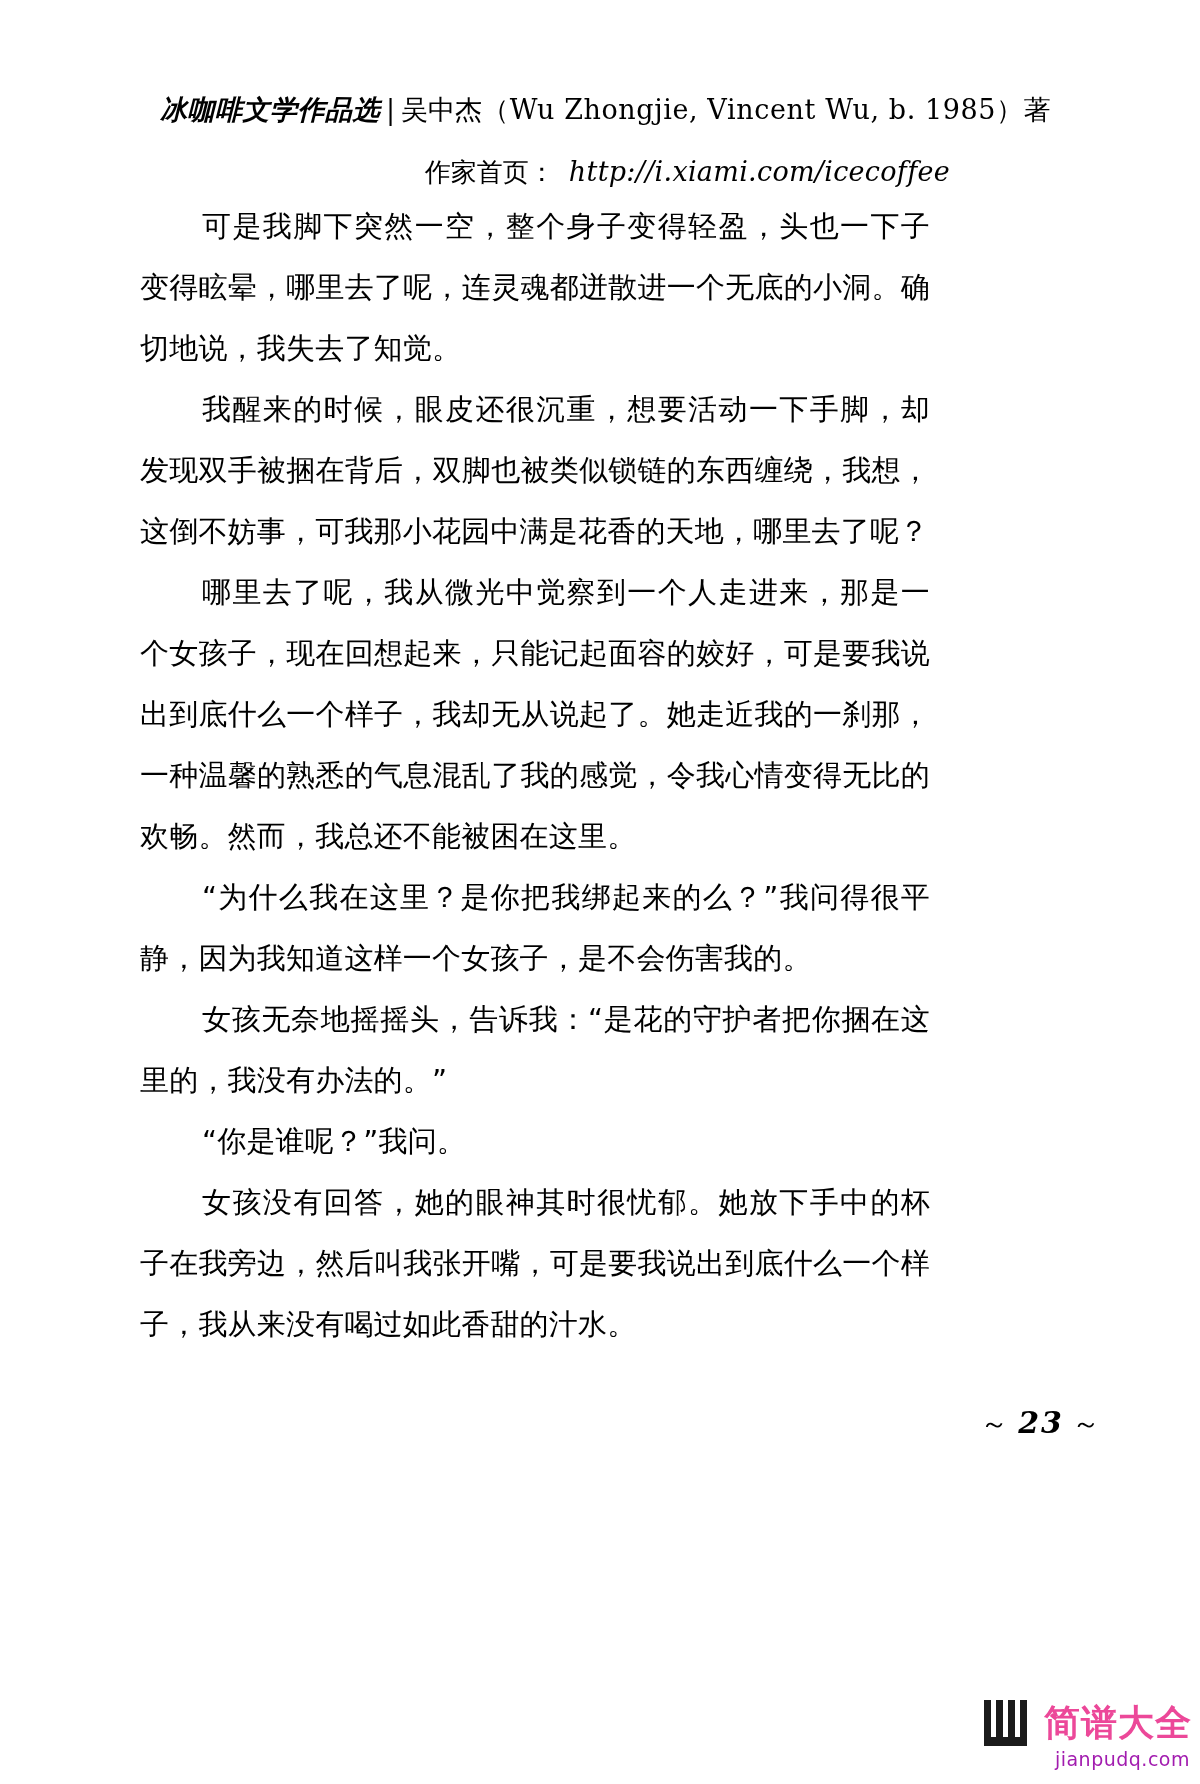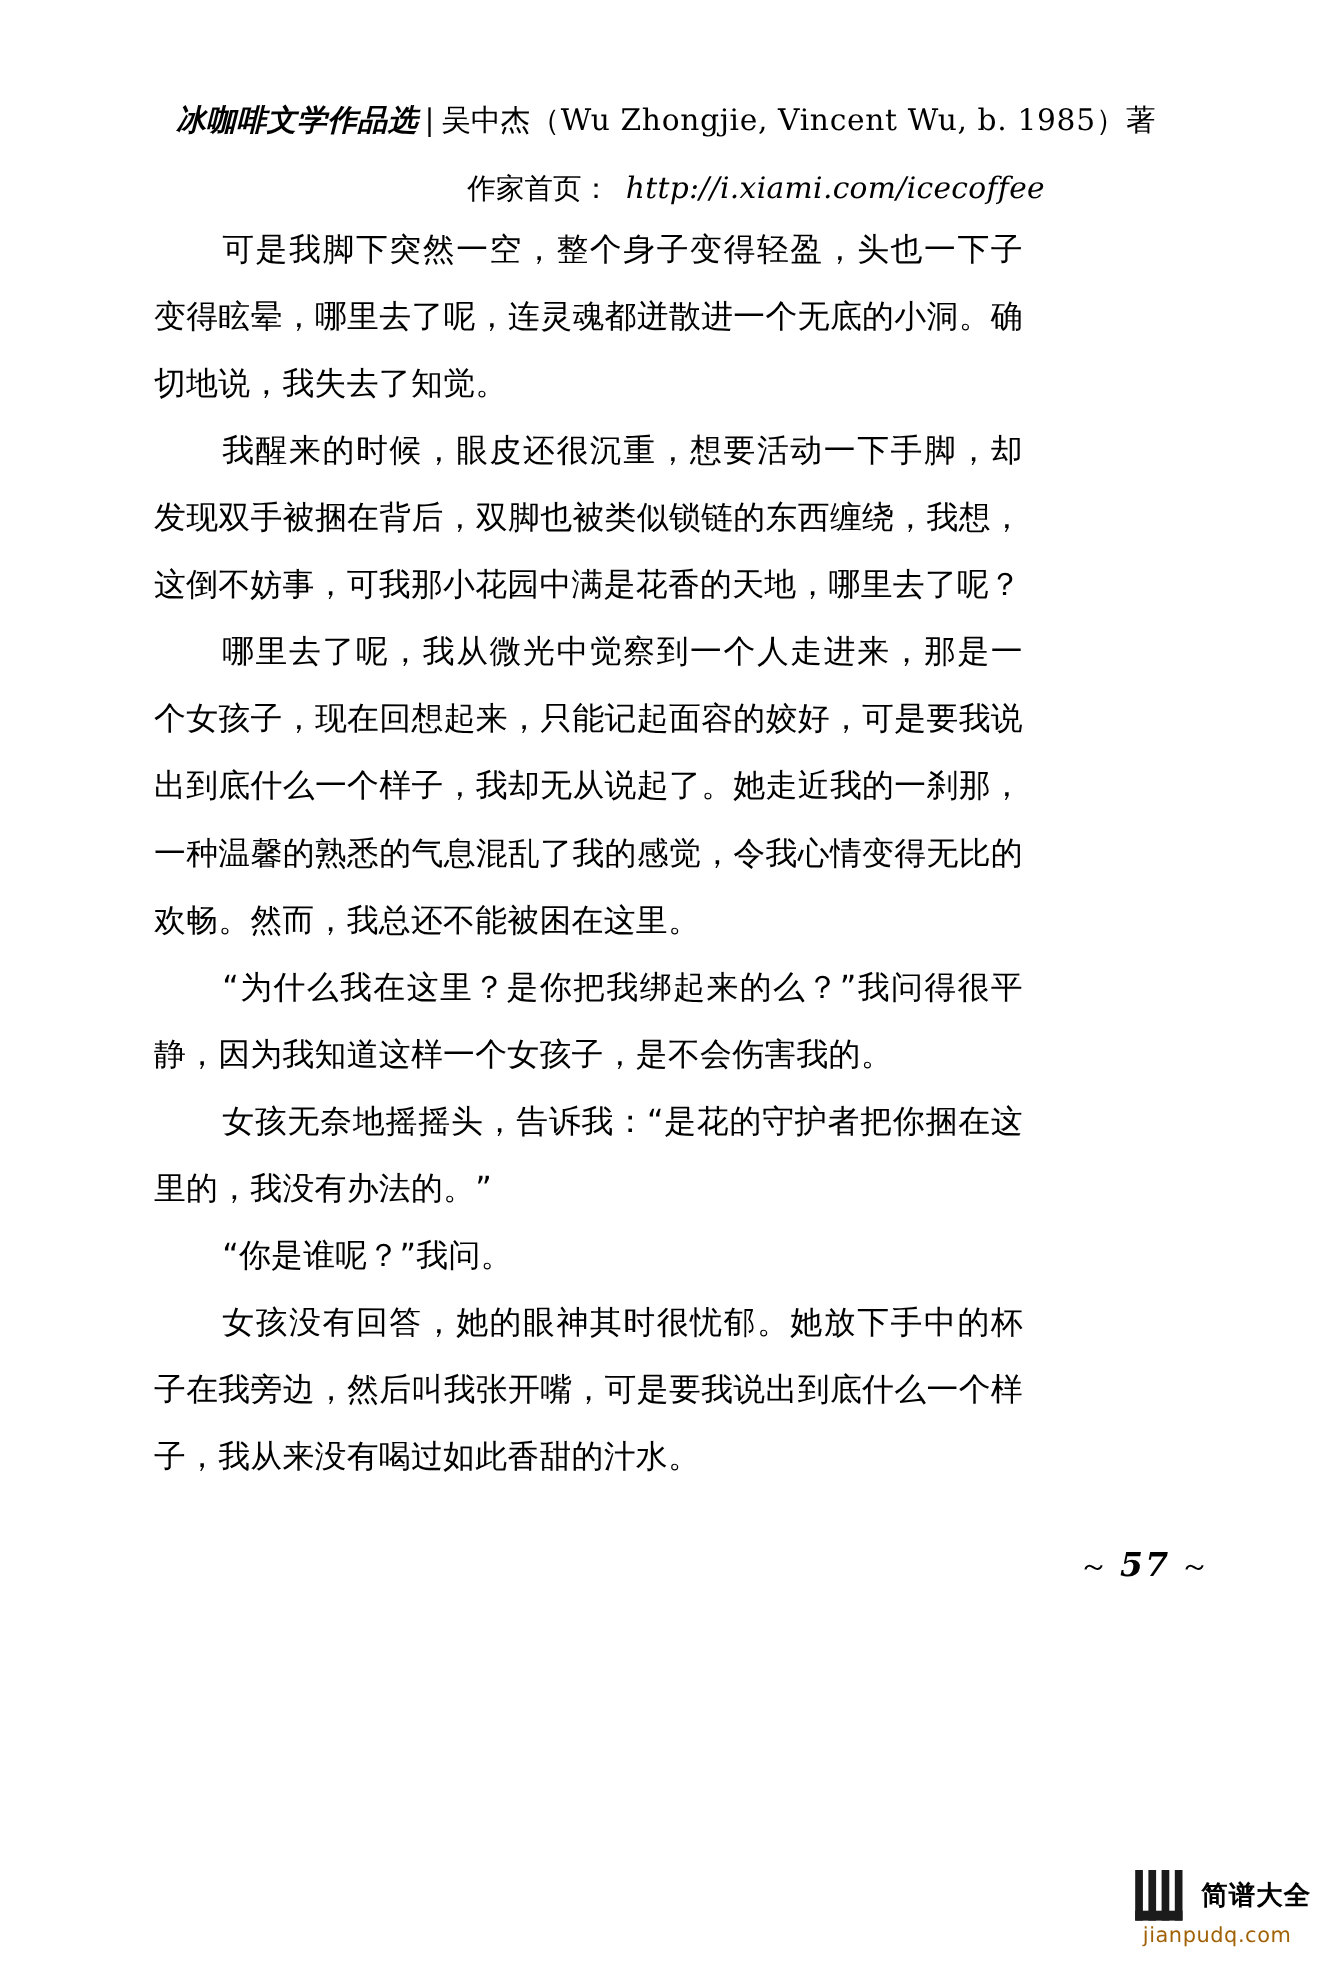--- a/index.html
+++ b/index.html
@@ -141,33 +141,33 @@
     position: absolute;
     left: 2px;
     bottom: 0;
     width: 43px;
     height: 9px;
     background: #1b1b1b;
     display: block;
   }
   .wm-title {
     font-family: "DejaVu Sans", "Liberation Sans", sans-serif;
-    font-size: 24px;
+    font-size: 36px;
     font-weight: bold;
-    color: #000000;
+    color: #ec4899;
     letter-spacing: 1px;
     line-height: 40px;
   }
   .wm-sub {
     font-family: "DejaVu Sans", "Liberation Sans", sans-serif;
     font-size: 19px;
-    color: #a16207;
+    color: #a21caf;
     letter-spacing: 0.5px;
     margin-top: 2px;
-    margin-right: 18px;
+    margin-right: 2px;
   }
 </style>
 </head>
 <body>
 
 <div class="page">
 
   <div class="header">
     <div class="header-line1">
       <span class="book-series">冰咖啡文学作品选</span><span class="header-sep">|</span><span class="author-cn">吴中杰</span><span class="author-en">（Wu Zhongjie, Vincent Wu, b. 1985）著</span>
@@ -181,21 +181,21 @@
     <p class="para">可是我脚下突然一空，整个身子变得轻盈，头也一下子变得眩晕，哪里去了呢，连灵魂都迸散进一个无底的小洞。确切地说，我失去了知觉。</p>
     <p class="para">我醒来的时候，眼皮还很沉重，想要活动一下手脚，却发现双手被捆在背后，双脚也被类似锁链的东西缠绕，我想，这倒不妨事，可我那小花园中满是花香的天地，哪里去了呢？</p>
     <p class="para">哪里去了呢，我从微光中觉察到一个人走进来，那是一个女孩子，现在回想起来，只能记起面容的姣好，可是要我说出到底什么一个样子，我却无从说起了。她走近我的一刹那，一种温馨的熟悉的气息混乱了我的感觉，令我心情变得无比的欢畅。然而，我总还不能被困在这里。</p>
     <p class="para">“为什么我在这里？是你把我绑起来的么？”我问得很平静，因为我知道这样一个女孩子，是不会伤害我的。</p>
     <p class="para">女孩无奈地摇摇头，告诉我：“是花的守护者把你捆在这里的，我没有办法的。”</p>
     <p class="para">“你是谁呢？”我问。</p>
     <p class="para">女孩没有回答，她的眼神其时很忧郁。她放下手中的杯子在我旁边，然后叫我张开嘴，可是要我说出到底什么一个样子，我从来没有喝过如此香甜的汁水。</p>
   </div>
 
   <div class="page-number">
-    <span class="tilde">～</span><span>57</span><span class="tilde">～</span>
+    <span class="tilde">～</span><span>23</span><span class="tilde">～</span>
   </div>
 
   <div class="watermark">
     <div class="wm-row">
       <span class="wm-mark">
         <i></i>
           <i></i>
           <i></i>
           <i></i>
           <b></b>

